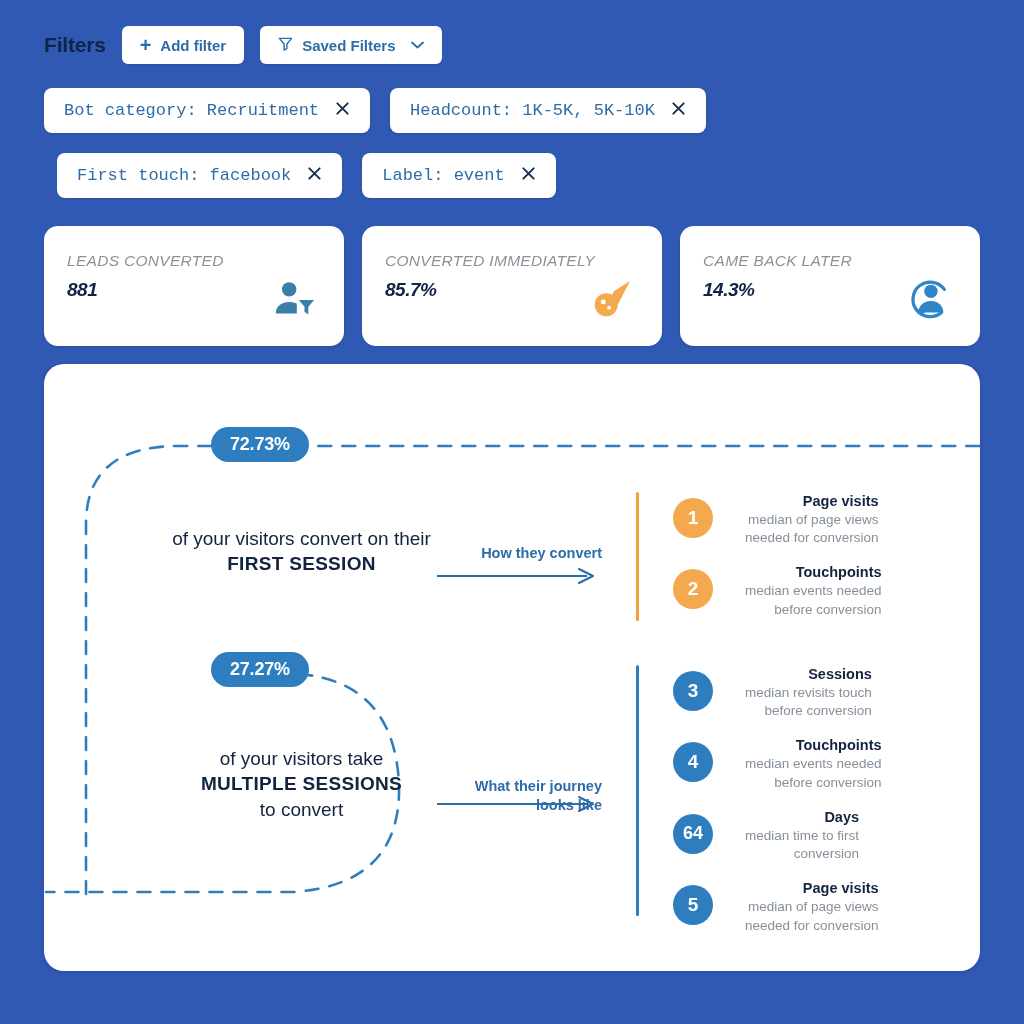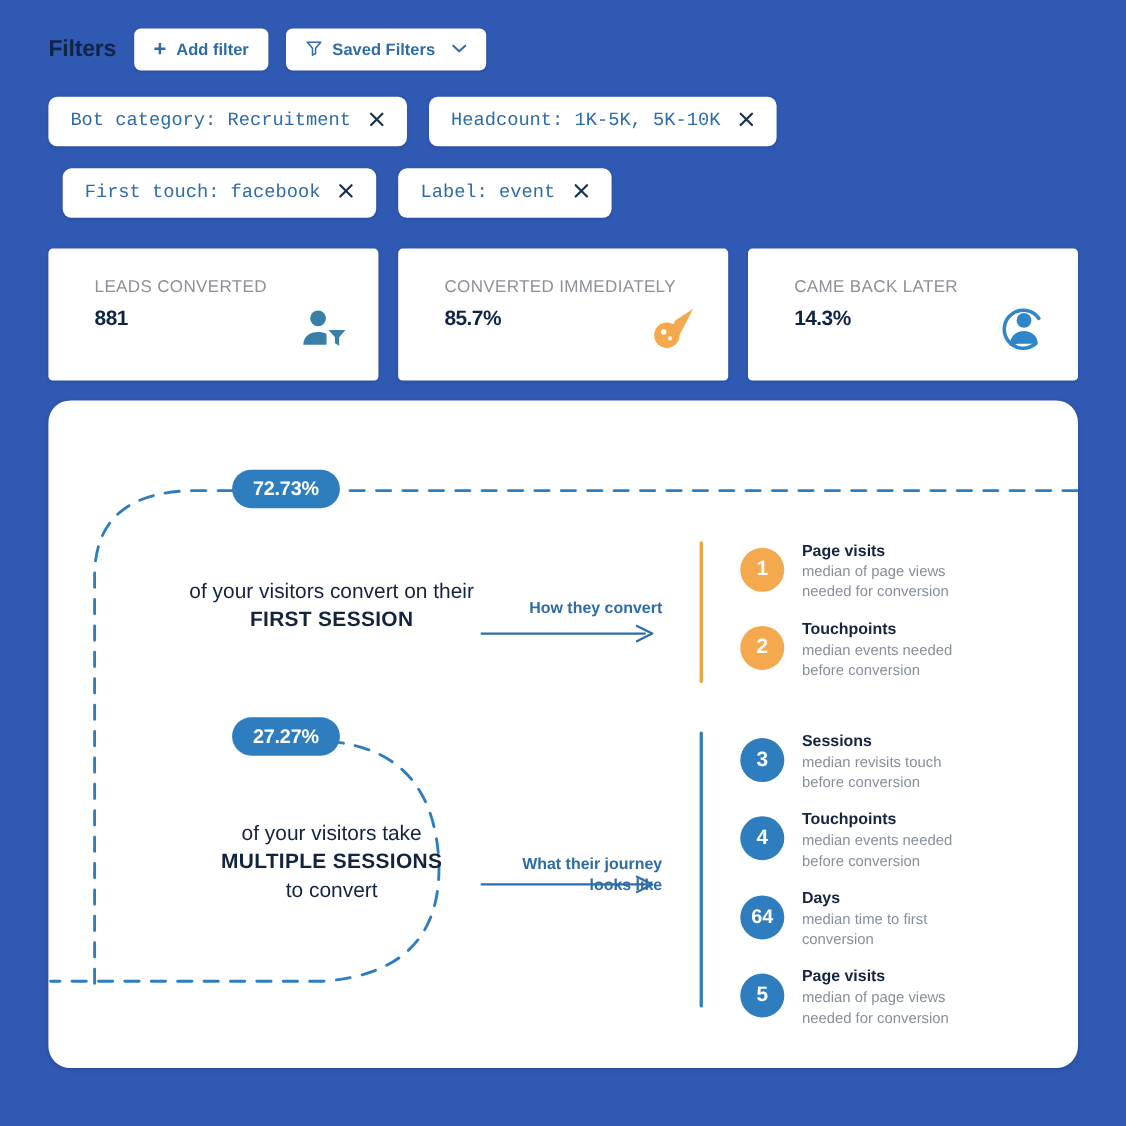--- a/index.html
+++ b/index.html
@@ -81,24 +81,25 @@
   .kpi-row {
     position: absolute;
     left: 44px; top: 226px;
     display: flex;
     gap: 18px;
   }
   .kpi-card {
     width: 300px;
     height: 120px;
     background: #ffffff;
-    border-radius: 4px;
-    padding: 26px 24px 0 42px;
+    border-radius: 14px;
+    padding: 26px 24px 0 23px;
     position: relative;
     box-shadow: 0 1px 3px rgba(0,0,0,.13);
+    font-style: italic;
   }
   .kpi-label {
     color: #8C9199;
     font-size: 15.5px;
     letter-spacing: .3px;
   }
   .kpi-value {
     color: #0F2545;
     font-size: 19px;
     font-weight: bold;
@@ -176,21 +177,21 @@
   .metric-item:last-child { margin-bottom: 0; }
   .metric-circle {
     width: 40px; height: 40px; border-radius: 50%;
     display: flex; align-items: center; justify-content: center;
     color: #ffffff; font-size: 19px; font-weight: bold;
     flex: 0 0 auto; margin-top: 6px;
   }
   .metric-circle.wide { font-size: 18px; }
   .metric-circle.orange { background: #F5A94E; }
   .metric-circle.blue   { background: #2E7EBF; }
-  .metric-text { margin-left: 16px; padding-top: 1px; }
+  .metric-text { margin-left: 32px; padding-top: 1px; text-align: right; }
   .metric-title { color: #13243F; font-size: 14.5px; font-weight: bold; }
   .metric-desc { color: #86909B; font-size: 13.5px; line-height: 1.35; margin-top: 2px; }
 </style>
 </head>
 <body>
 
 <div class="filters-bar">
   <div class="filters-title">Filters</div>
 
   <button class="filter-btn">

